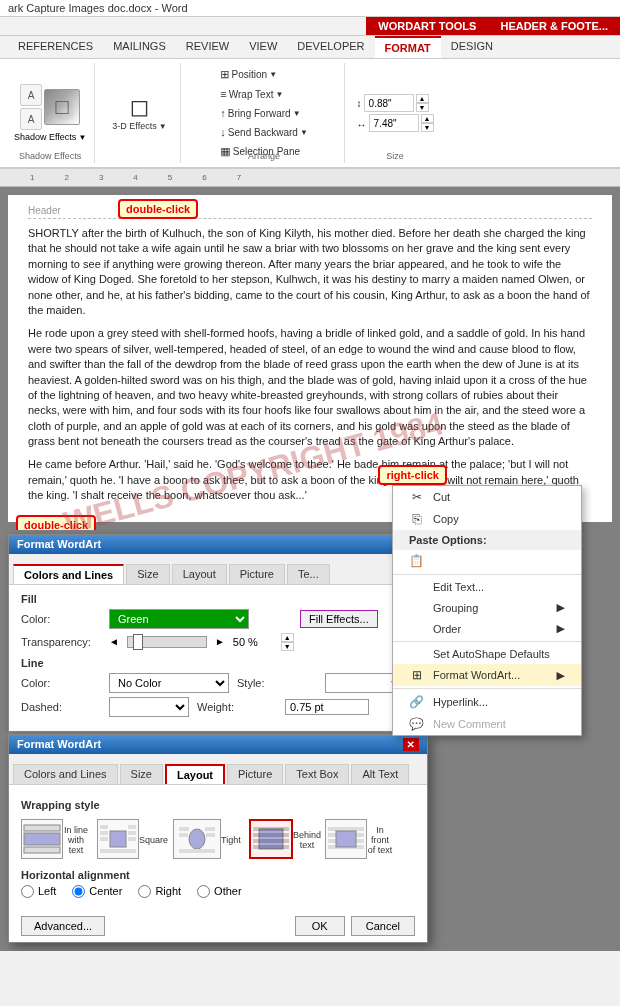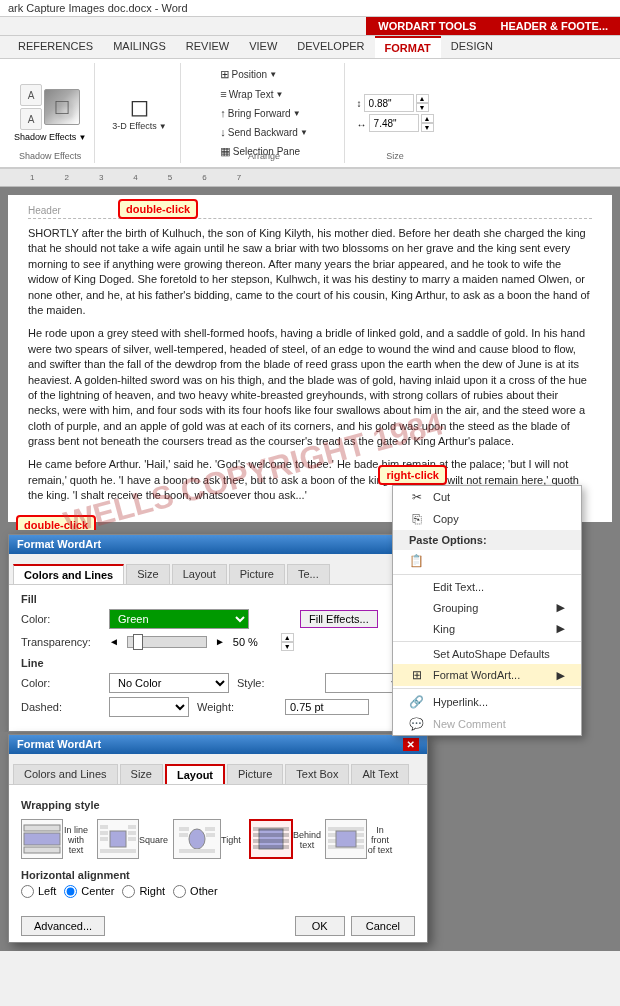--- a/index.html
+++ b/index.html
@@ -376,21 +376,21 @@
       border: 2px solid #c00;
       background: #fff0f0;
     }
     .wrap-style-label {
       font-size: 9px;
       text-align: center;
       color: #333;
     }
     .radio-group {
       display: flex;
-      gap: 8px;
+      gap: 16px;
       margin: 4px 0;
     }
     .radio-item {
       display: flex;
       align-items: center;
       gap: 4px;
       font-size: 11px;
     }
     .dialog-btn {
       padding: 3px 14px;
@@ -653,21 +653,21 @@
         <span class="ctx-icon"></span>
         <span>Edit Text...</span>
       </div>
       <div class="ctx-item">
         <span class="ctx-icon"></span>
         <span>Grouping</span>
         <span class="ctx-arrow">▶</span>
       </div>
       <div class="ctx-item">
         <span class="ctx-icon"></span>
-        <span>King</span>
+        <span>Order</span>
         <span class="ctx-arrow">▶</span>
       </div>
       <div class="ctx-separator"></div>
       <div class="ctx-item">
         <span class="ctx-icon"></span>
         <span>Set AutoShape Defaults</span>
       </div>
       <div class="ctx-item highlighted" style="background:#fff5cc;">
         <span class="ctx-icon">⊞</span>
         <span>Format WordArt...</span>

